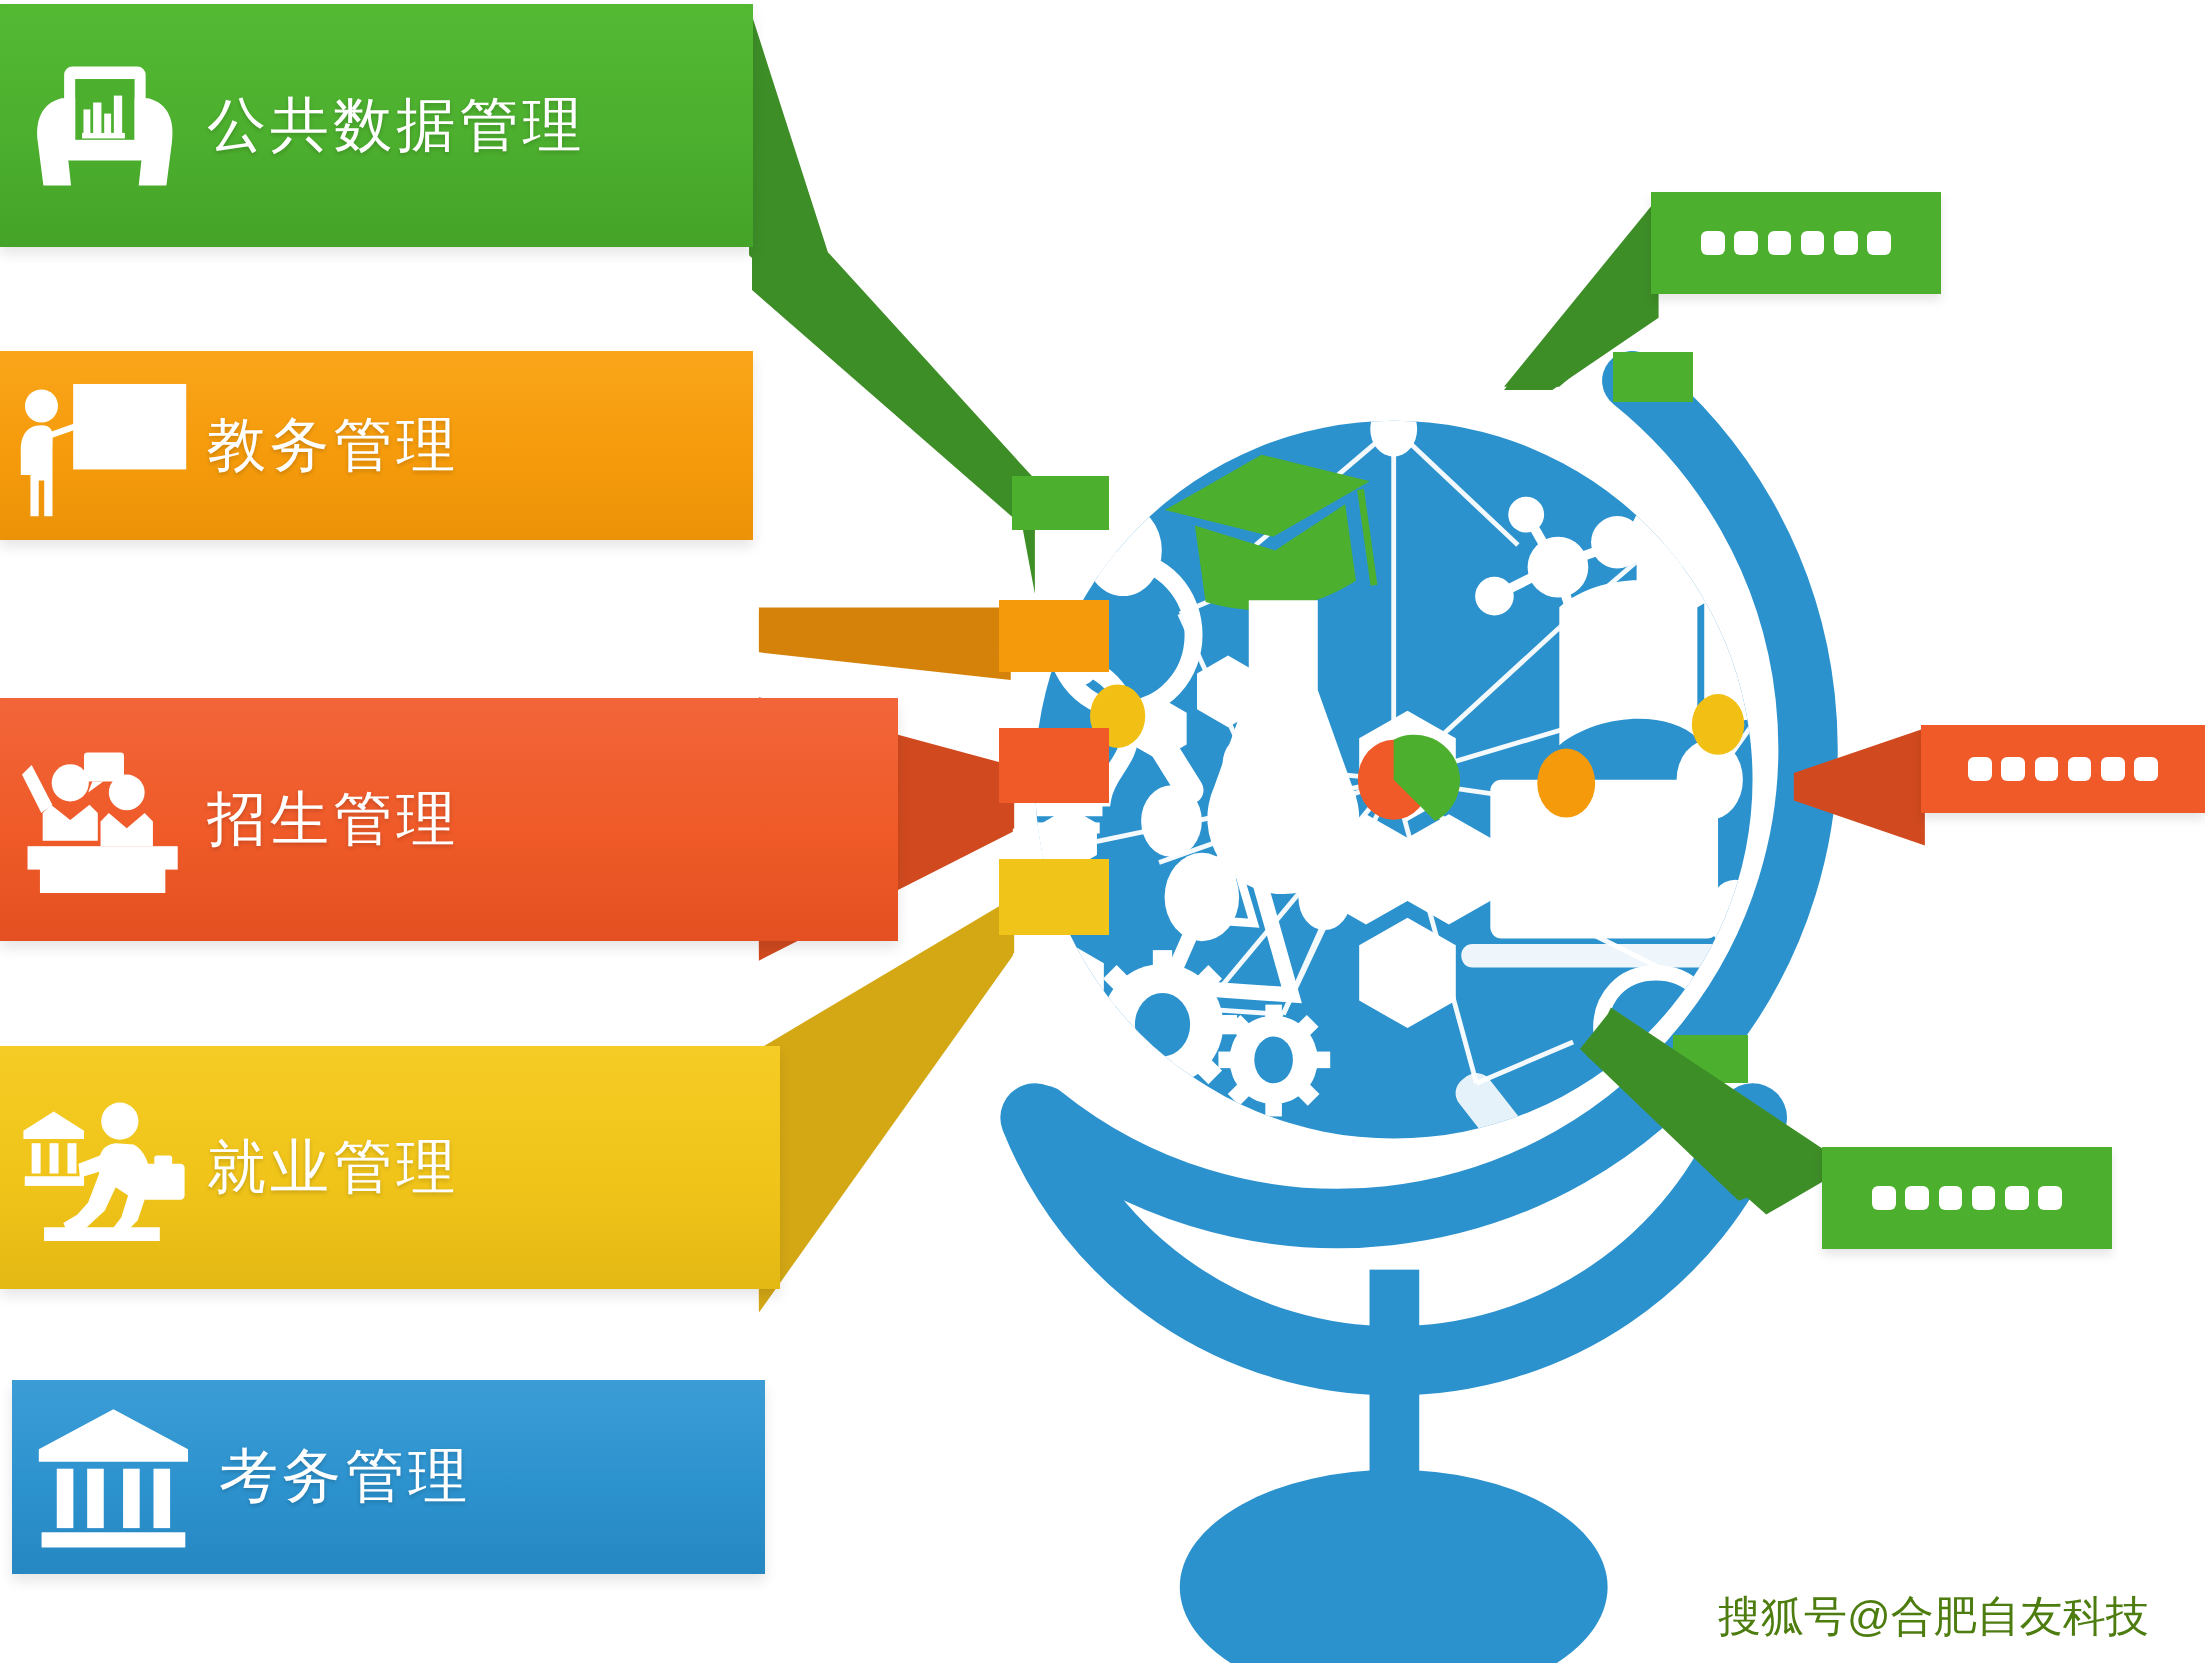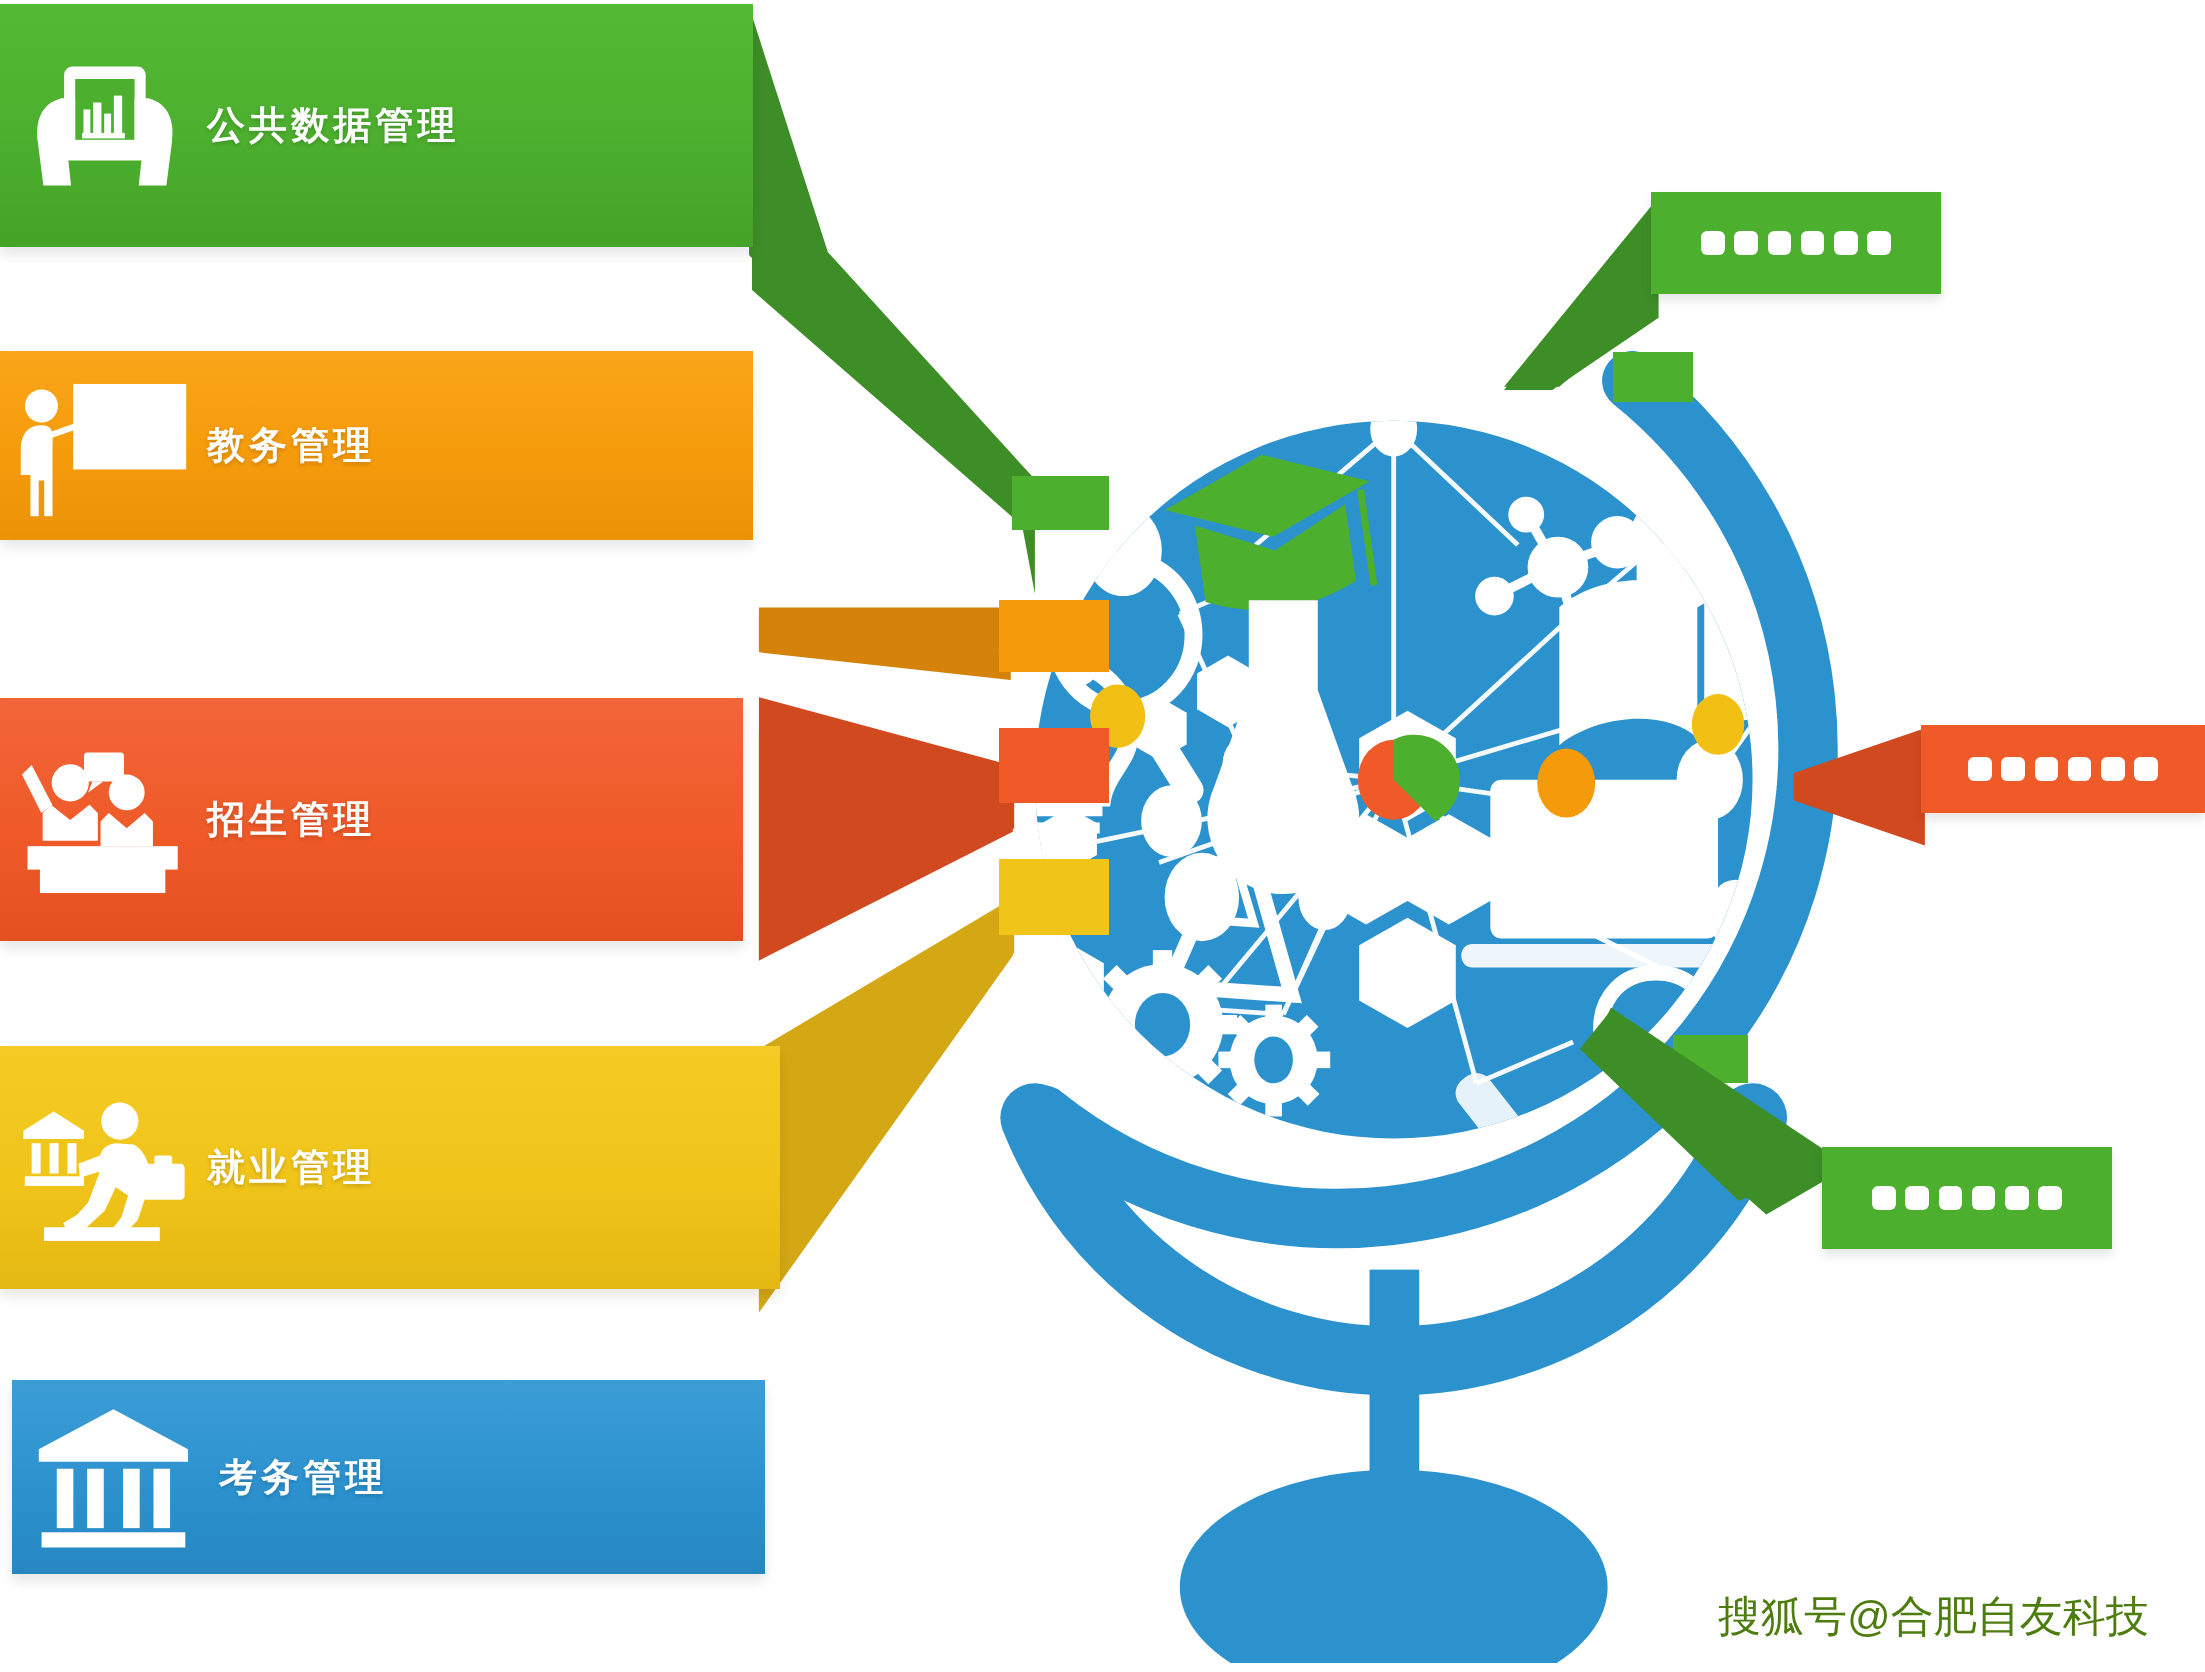--- a/index.html
+++ b/index.html
@@ -2,21 +2,21 @@
 <html style="font-size:11px"><head>
 <meta charset="utf-8">
 <style>
   html,body{margin:0;padding:0;background:#fff;}
   body{width:2205px;height:1673px;overflow:hidden;font-family:"Liberation Sans","DejaVu Sans",sans-serif;}
   #stage{position:relative;width:2205px;height:1673px;background:#ffffff;overflow:hidden;}
 
   
   .banner{position:absolute;left:0;display:flex;align-items:center;box-sizing:border-box;}
   .banner .bicon{position:relative;flex:0 0 auto;width:207px;height:100%;display:flex;align-items:center;justify-content:center;}
-  .banner .blabel{color:#ffffff;font-size:38px;font-weight:700;letter-spacing:4.1px;
+  .banner .blabel{color:#ffffff;font-size:59px;font-weight:400;letter-spacing:4.1px;
      text-shadow:0 2.1px 4.1px rgba(0,0,0,.18);white-space:nowrap;}
 
   
   .wedge{position:absolute;}
   .tab{position:absolute;}
 
   
   .callout{position:absolute;display:flex;align-items:center;justify-content:center;}
   .dots{display:flex;gap:9.7px;align-items:center;}
   .dots i{display:block;width:23.5px;height:23.5px;border-radius:6.2px;background:#fff;}
@@ -281,21 +281,21 @@
         <rect x="96" y="20" width="164" height="124" fill="#fff"></rect>
         <circle cx="50" cy="52" r="24" fill="#fff"></circle>
         <path d="M50 80 C 28 80 20 96 20 116 L20 152 L34 152 L34 212 L46 212 L46 160 L54 160 L54 212 L66 212 L66 116 C 66 96 70 80 50 80 Z" fill="#fff"></path>
         <path d="M58 96 L138 68" stroke="#fff" stroke-width="9" fill="none"></path>
         <path d="M30 112 L30 146 L56 146 L56 132 L44 132 L44 112 Z" fill="#fff"></path>
       </svg>
     </div>
     <div class="blabel">教务管理</div>
   </div>
 
-  <div class="banner" style="top:698px;height:243px;width:743px;background:linear-gradient(180deg,#f2653a 0%,#EF5A28 55%,#e45021 100%);box-shadow:0 7px 12.4px rgba(0,0,0,.10);">
+  <div class="banner" style="top:698px;height:243px;width:898px;background:linear-gradient(180deg,#f2653a 0%,#EF5A28 55%,#e45021 100%);box-shadow:0 7px 12.4px rgba(0,0,0,.10);">
     <div class="bicon">
       <svg width="186" height="152" viewBox="0 0 270 220">
         <rect x="106" y="12" width="58" height="42" rx="5" fill="#fff"></rect>
         <path d="M118 54 L112 70 L134 54 Z" fill="#fff"></path>
         <circle cx="86" cy="56" r="27" fill="#fff"></circle>
         <path d="M58 88 L86 110 L114 88 L126 100 L126 140 L46 140 L46 100 Z" fill="#fff"></path>
         <path d="M30 30 L60 88 L44 100 L16 44 Z" fill="#fff"></path>
         <circle cx="168" cy="70" r="26" fill="#fff"></circle>
         <path d="M142 100 L168 122 L194 100 L206 112 L206 148 L130 148 L130 112 Z" fill="#fff"></path>
         <rect x="24" y="148" width="218" height="34" fill="#fff"></rect>

